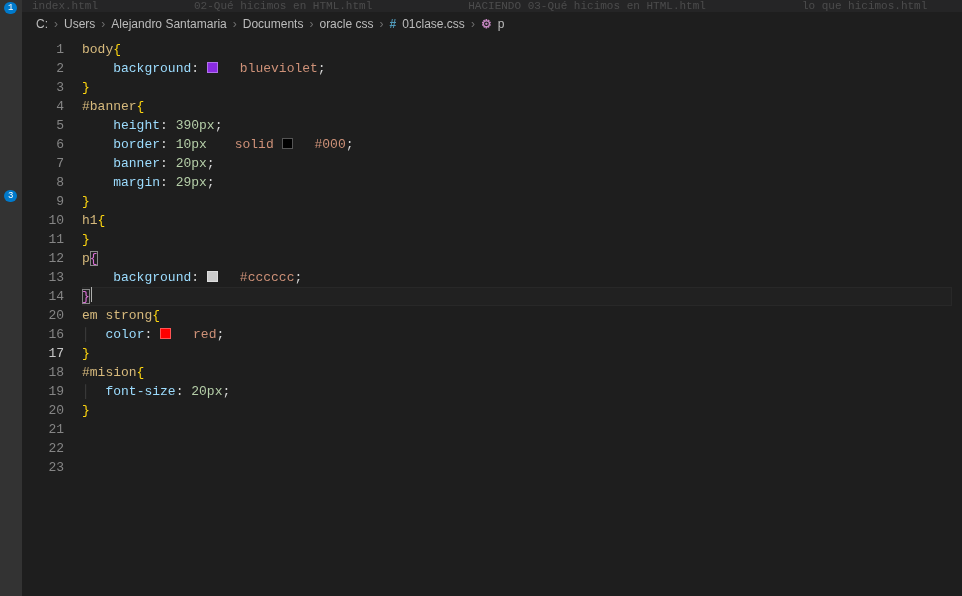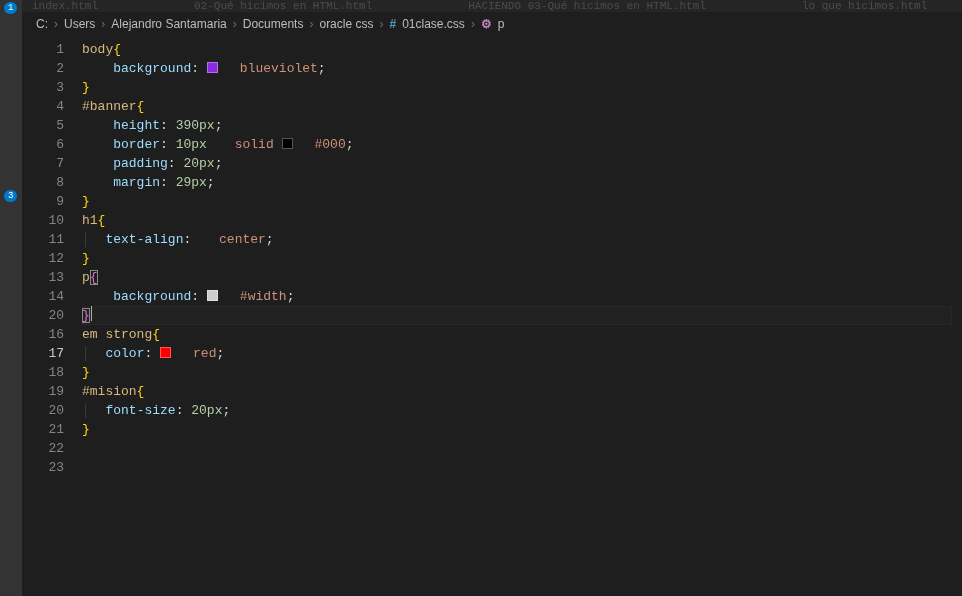--- a/index.html
+++ b/index.html
@@ -177,28 +177,27 @@
           <div class="ln">23</div>
         </div>
       <div class="code">
 
 <div class="line"><span class="tok-sel">body</span><span class="tok-br">{</span></div>
 <div class="line">    <span class="tok-prop">background</span><span class="tok-punc">: </span><span class="swatch" style="background:#8a2be2"></span><span class="tok-val">blueviolet</span><span class="tok-punc">;</span></div>
 <div class="line"><span class="tok-br">}</span></div>
 <div class="line"><span class="tok-sel">#banner</span><span class="tok-br">{</span></div>
 <div class="line">    <span class="tok-prop">height</span><span class="tok-punc">: </span><span class="tok-num">390</span><span class="tok-unit">px</span><span class="tok-punc">;</span></div>
 <div class="line">    <span class="tok-prop">border</span><span class="tok-punc">: </span><span class="tok-num">10</span><span class="tok-unit">px</span><span> </span><span class="tok-val">solid</span><span> </span><span class="swatch" style="background:#000000"></span><span class="tok-val">#000</span><span class="tok-punc">;</span></div>
-<div class="line">    <span class="tok-prop">padding</span><span class="tok-punc">: </span><span class="tok-num">20</span><span class="tok-unit">px</span><span class="tok-punc">;</span></div>
+<div class="line">    <span class="tok-prop">banner</span><span class="tok-punc">: </span><span class="tok-num">20</span><span class="tok-unit">px</span><span class="tok-punc">;</span></div>
 <div class="line">    <span class="tok-prop">margin</span><span class="tok-punc">: </span><span class="tok-num">29</span><span class="tok-unit">px</span><span class="tok-punc">;</span></div>
 <div class="line"><span class="tok-br">}</span></div>
 <div class="line"><span class="tok-sel">h1</span><span class="tok-br">{</span></div>
-<div class="line"><span class="indent-guide">│</span>  <span class="tok-prop">text-align</span><span class="tok-punc">: </span><span class="tok-val">center</span><span class="tok-punc">;</span></div>
 <div class="line"><span class="tok-br">}</span></div>
 <div class="line"><span class="tok-sel">p</span><span class="tok-br-p bracket-box">{</span></div>
-<div class="line">    <span class="tok-prop">background</span><span class="tok-punc">: </span><span class="swatch" style="background:#cccccc"></span><span class="tok-val">#width</span><span class="tok-punc">;</span></div>
+<div class="line">    <span class="tok-prop">background</span><span class="tok-punc">: </span><span class="swatch" style="background:#cccccc"></span><span class="tok-val">#cccccc</span><span class="tok-punc">;</span></div>
 <div class="line active"><span class="tok-br-p bracket-box">}</span><span class="cursor"></span></div>
 <div class="line"><span class="tok-sel">em strong</span><span class="tok-br">{</span></div>
 <div class="line"><span class="indent-guide">│</span>  <span class="tok-prop">color</span><span class="tok-punc">: </span><span class="swatch" style="background:#ff0000"></span><span class="tok-val">red</span><span class="tok-punc">;</span></div>
 <div class="line"><span class="tok-br">}</span></div>
 <div class="line"><span class="tok-sel">#mision</span><span class="tok-br">{</span></div>
 <div class="line"><span class="indent-guide">│</span>  <span class="tok-prop">font-size</span><span class="tok-punc">: </span><span class="tok-num">20</span><span class="tok-unit">px</span><span class="tok-punc">;</span></div>
 <div class="line"><span class="tok-br">}</span></div>
 
       </div>
       <div class="minimap"></div>

